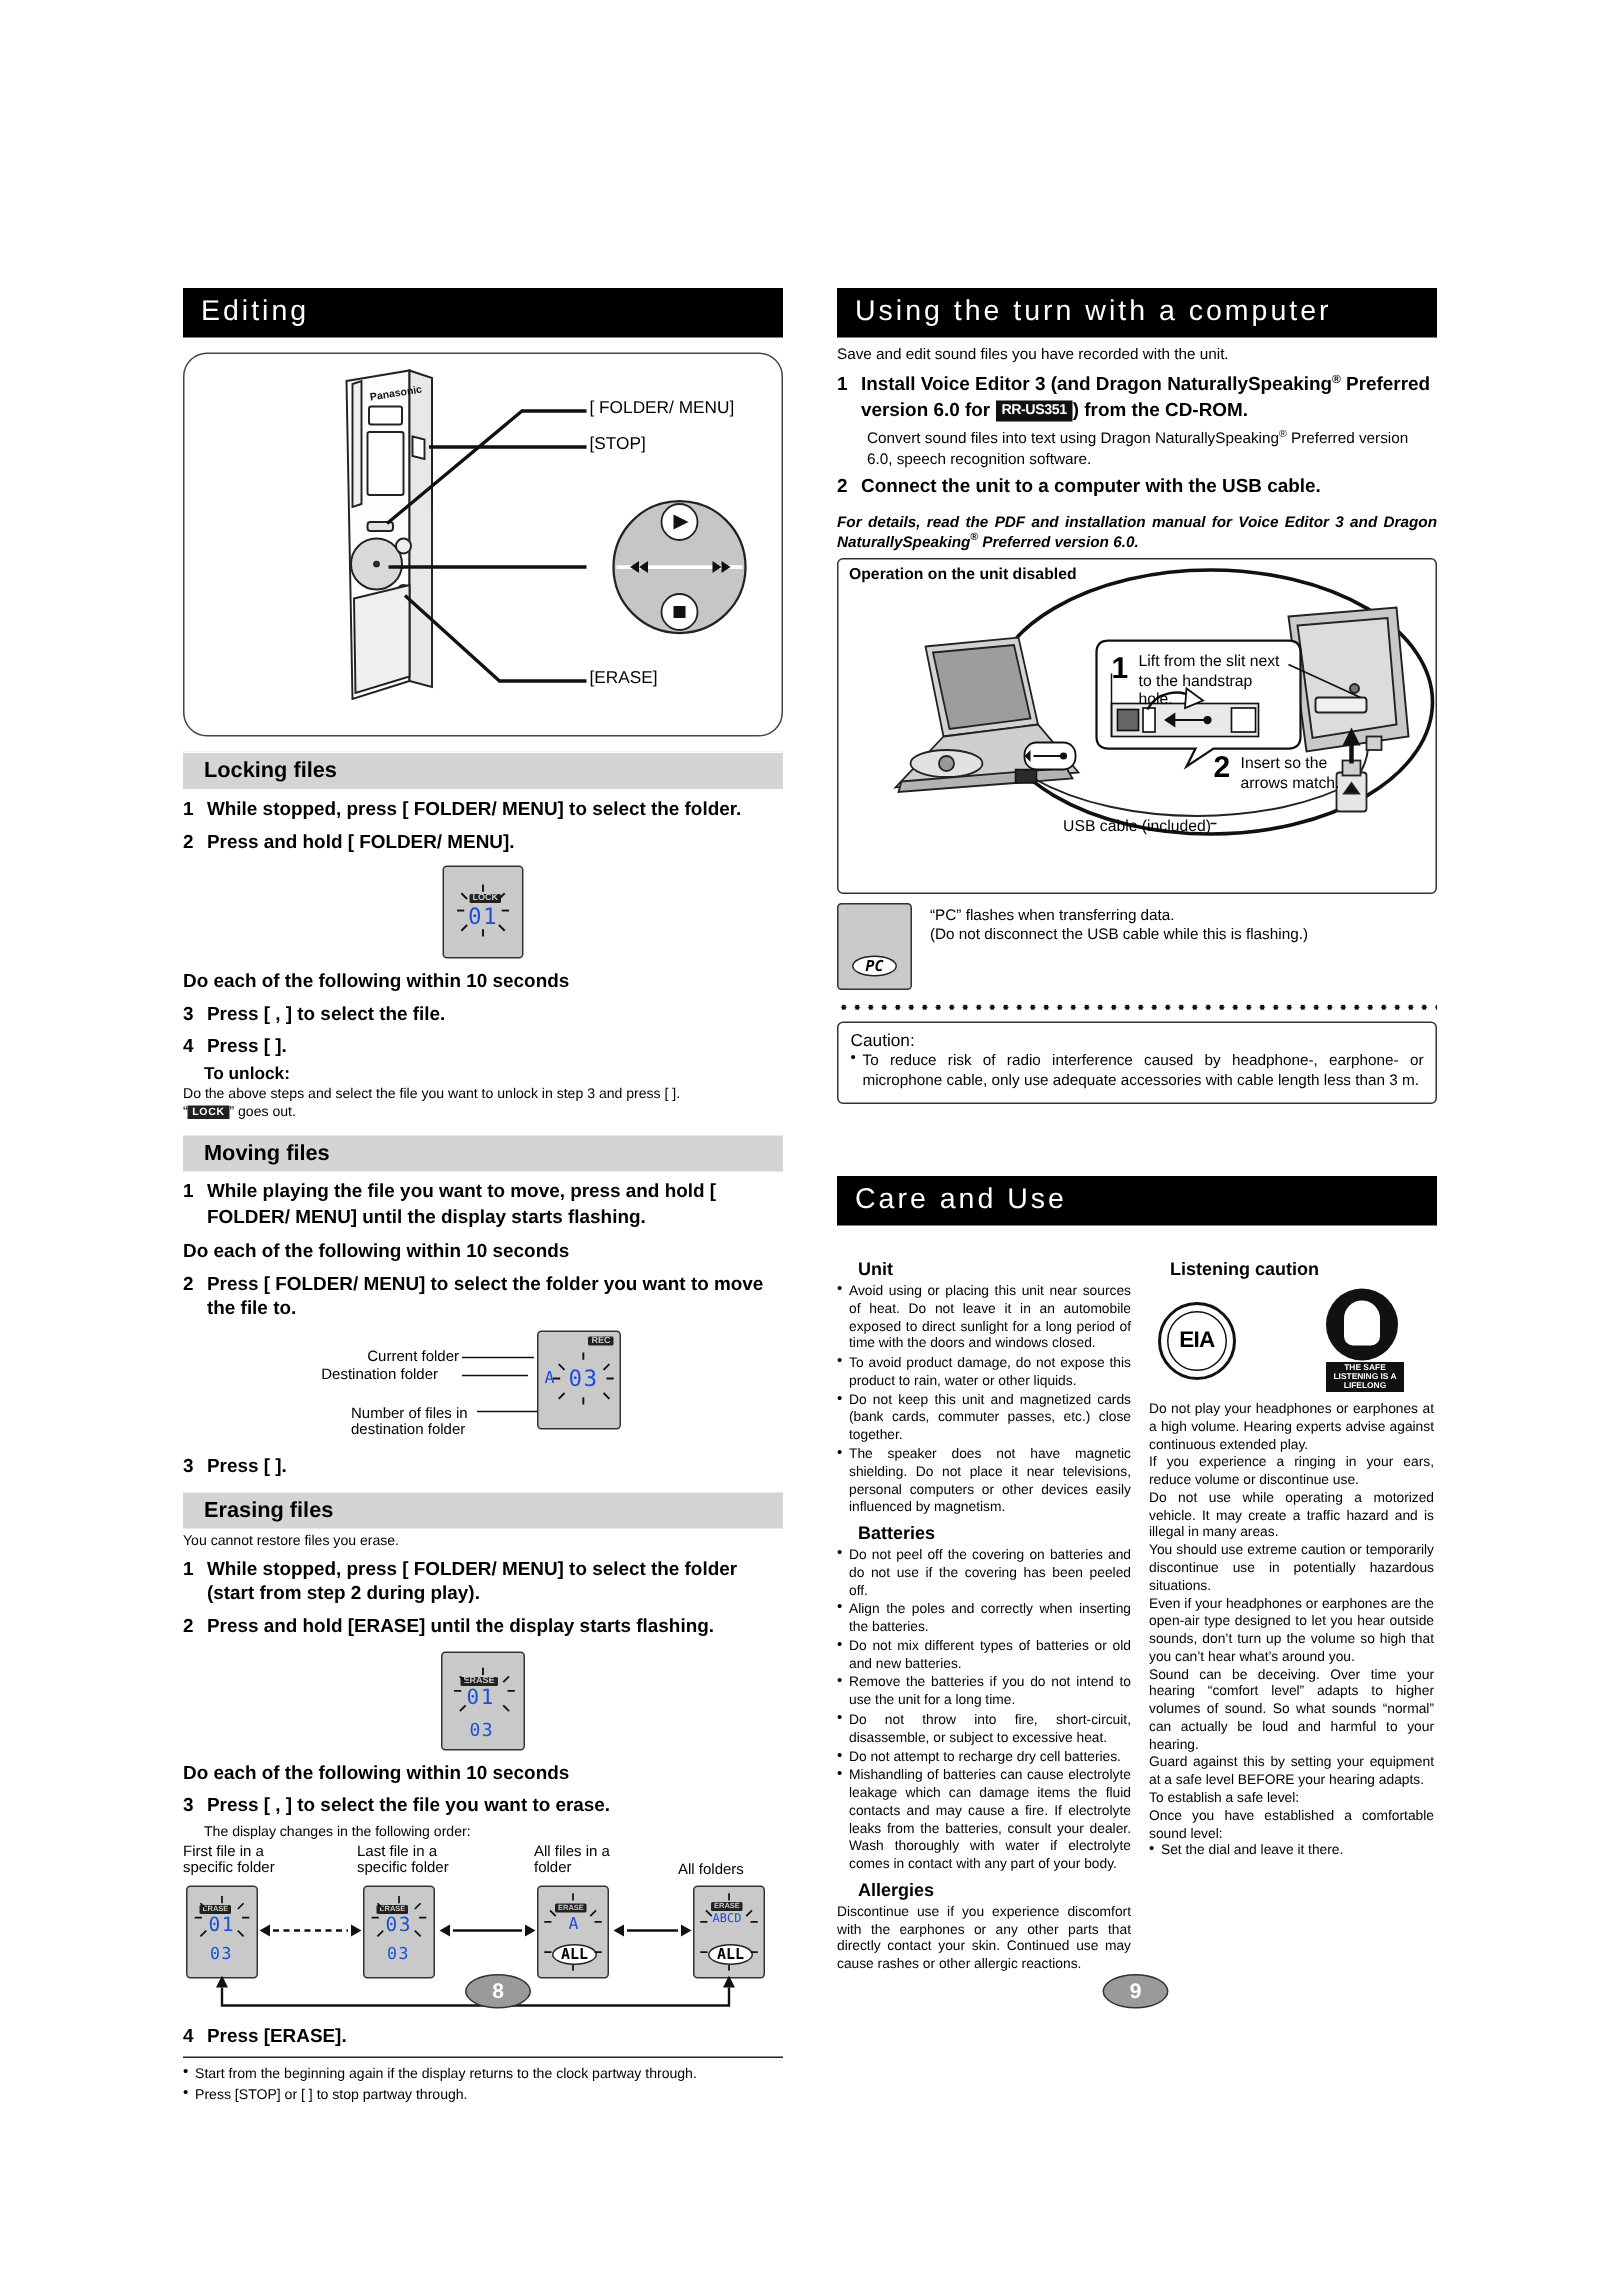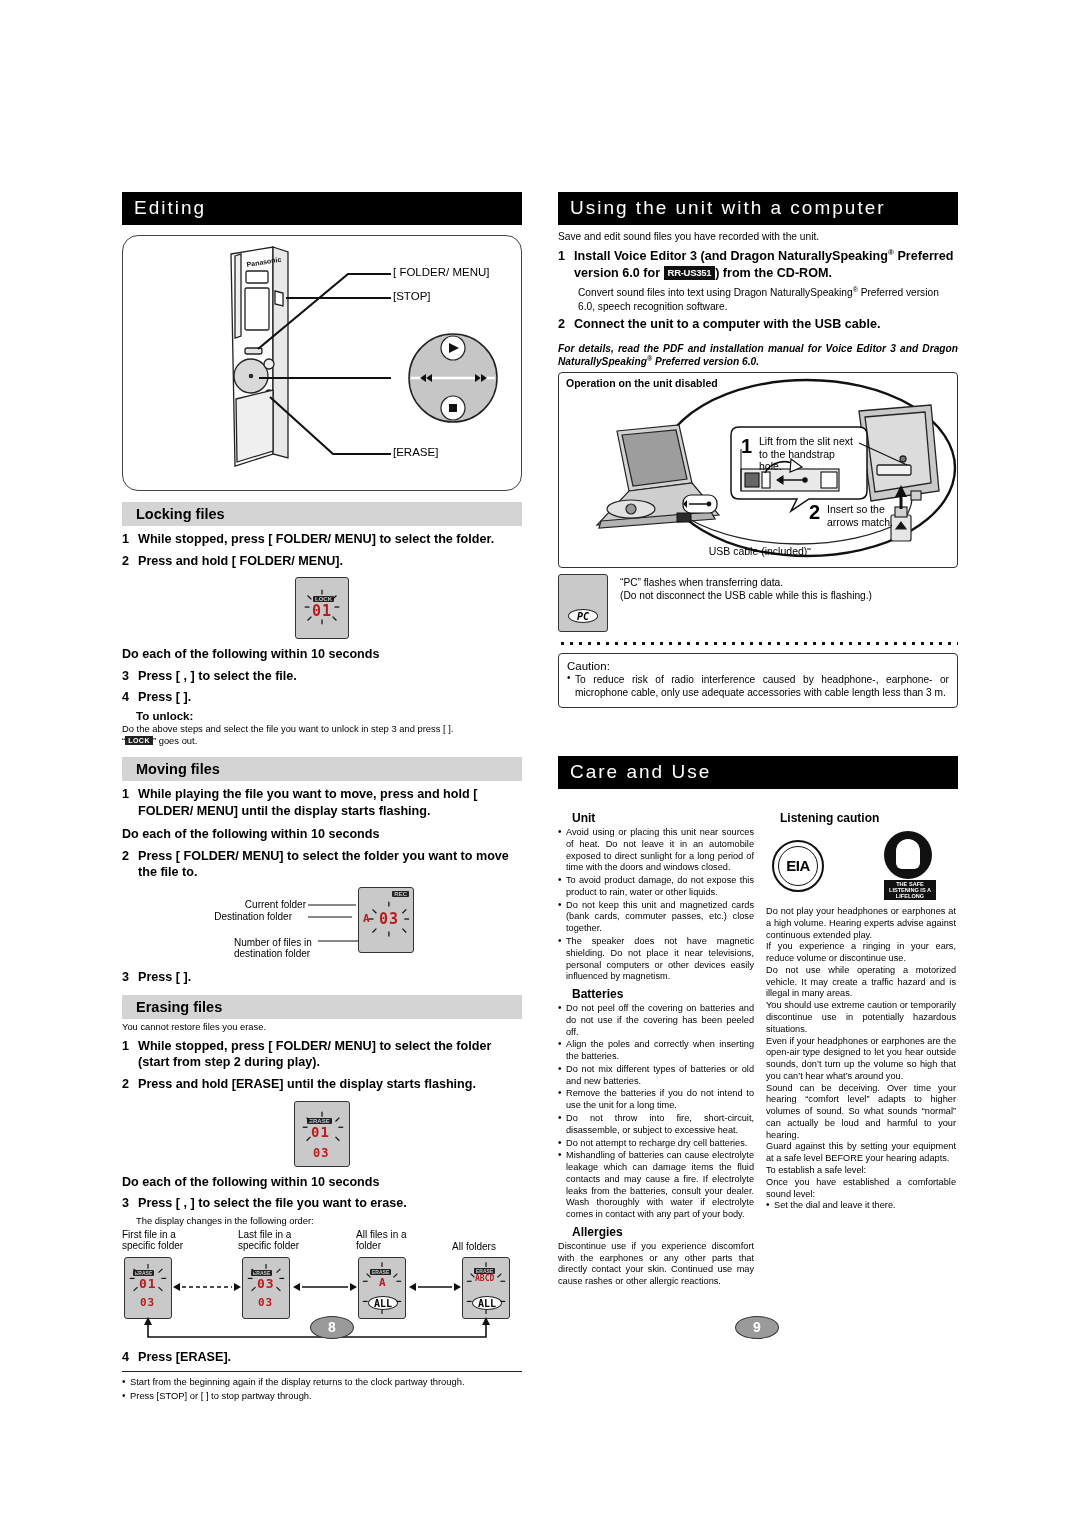--- a/index.html
+++ b/index.html
@@ -56,22 +56,22 @@
   .lcd {
     background:#c9c9c9;
     border:1.6px solid #333;
     border-radius:3px;
     position:relative;
     display:inline-block;
     vertical-align:top;
   }
   .lcd .seg {
     font-family:"DejaVu Sans Mono", monospace;
-    font-weight:bold;
-    color:#b91c1c;
+    font-weight:normal;
+    color:#1d4ed8;
     position:absolute;
     letter-spacing:1px;
   }
   .lcd .tag {
     position:absolute; background:#222; color:#c9c9c9;
     font-size:6px; font-weight:bold; padding:0 2px; letter-spacing:0px;
     border-radius:1px;
   }
   .lcd .oval {
     position:absolute; background:#fff; border:1.3px solid #222;
@@ -420,21 +420,21 @@
 
     <hr style="border:none;border-top:1.4px solid #222;margin:6px 0 4px 0;">
     <ul class="b note-sm">
       <li>Start from the beginning again if the display returns to the clock partway through.</li>
       <li>Press [STOP] or [    ] to stop partway through.</li>
     </ul>
   </div>
 
   <div id="right-col">
 
-    <div class="band">Using the unit with a computer</div>
+    <div class="band">Using the turn with a computer</div>
     <div class="note" style="margin-top:5px;">Save and edit sound files you have recorded with the unit.</div>
 
     <div class="step">
       <div class="n">1</div>
       <div class="t">
         <span>Install Voice Editor 3 (and   Dragon NaturallySpeaking</span><sup style="font-size:8px;">®</sup><span> Preferred version 6.0 for </span><span class="prodchip">RR-US351</span><span>) from the CD-ROM.</span>
       </div>
     </div>
 
     <div class="note" style="margin:5px 0 3px 20px;">
@@ -444,21 +444,21 @@
     <div class="step" style="margin-top:2px;">
       <div class="n">2</div>
       <div class="t">Connect the unit to a computer with the USB cable.</div>
     </div>
 
     <div class="note just" style="margin-top:9px;font-style:italic;font-weight:bold;">
       <span>For details, read the PDF and installation manual for Voice Editor 3 and Dragon NaturallySpeaking</span><sup style="font-size:7px;">®</sup><span> Preferred version 6.0.</span>
     </div>
 
 
-    <div class="framebox" style="margin-top:4px;height:196px;position:relative;overflow:hidden;">
+    <div class="framebox" style="margin-top:4px;height:224px;position:relative;overflow:hidden;">
       <div style="position:absolute;left:7px;top:4px;font-size:10.5px;font-weight:bold;">Operation on the unit disabled</div>
 
       <svg width="398" height="194" viewBox="0 0 398 194" style="position:absolute;left:0;top:0;">
 
         <ellipse cx="248" cy="95" rx="148" ry="88" fill="none" stroke="#111" stroke-width="2.4"></ellipse>
 
         <g stroke="#222" stroke-width="1.2">
           <path d="M58 58 L120 52 L133 110 L70 118 Z" fill="#d2d2d2"></path>
           <path d="M63 62 L117 57 L128 106 L74 113 Z" fill="#9d9d9d"></path>
           <path d="M70 118 L133 110 L160 142 L38 152 Z" fill="#cfcfcf"></path>

